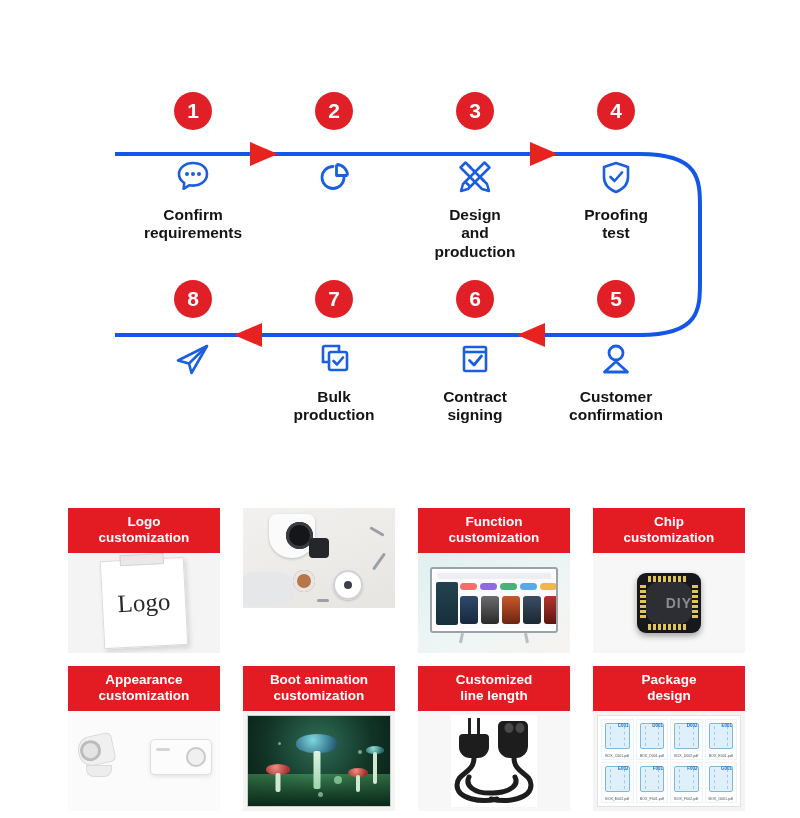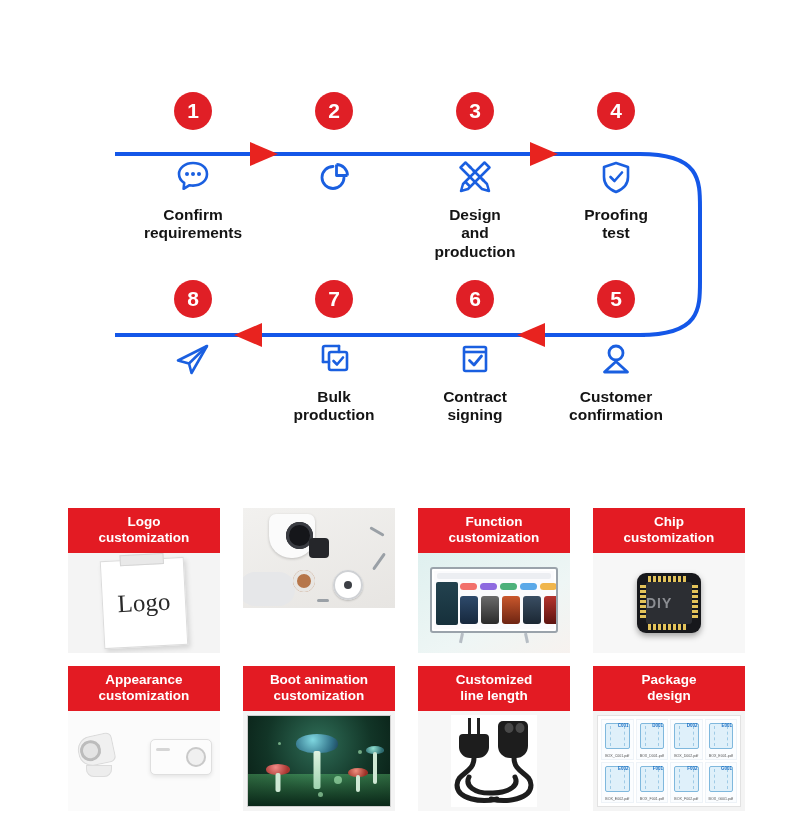--- a/index.html
+++ b/index.html
@@ -98,21 +98,21 @@
   .tv-stand:before{ left:4px; transform:rotate(12deg); }
   .tv-stand:after{ right:4px; transform:rotate(-12deg); }
 
   
   .chip-bg{ position:absolute; inset:0; background:#f7f7f7; }
   .chip{
     position:absolute; left:50%; top:50%; transform:translate(-50%,-50%);
     width:64px; height:60px; background:#17181c; border-radius:9px;
     box-shadow:0 3px 6px rgba(0,0,0,.35);
   }
-  .chip-core{ position:absolute; left:9px; top:9px; right:9px; bottom:9px; background:#2c2e33; border-radius:3px; display:flex; align-items:center; justify-content:flex-start; }
+  .chip-core{ position:absolute; left:9px; top:9px; right:9px; bottom:9px; background:#2c2e33; border-radius:13px; display:flex; align-items:center; justify-content:flex-end; }
   .chip-core span{ color:#8b8d92; font-size:14px; font-weight:bold; letter-spacing:1px; }
   .pins{ position:absolute; display:flex; gap:2px; }
   .pins i{ display:block; background:#e2c25a; }
   .pins.top{ left:11px; top:3px; }
   .pins.bot{ left:11px; bottom:3px; }
   .pins.top i,.pins.bot i{ width:3px; height:6px; }
   .pins.lft{ left:3px; top:12px; flex-direction:column; }
   .pins.rgt{ right:3px; top:12px; flex-direction:column; }
   .pins.lft i,.pins.rgt i{ width:6px; height:3px; }
 

